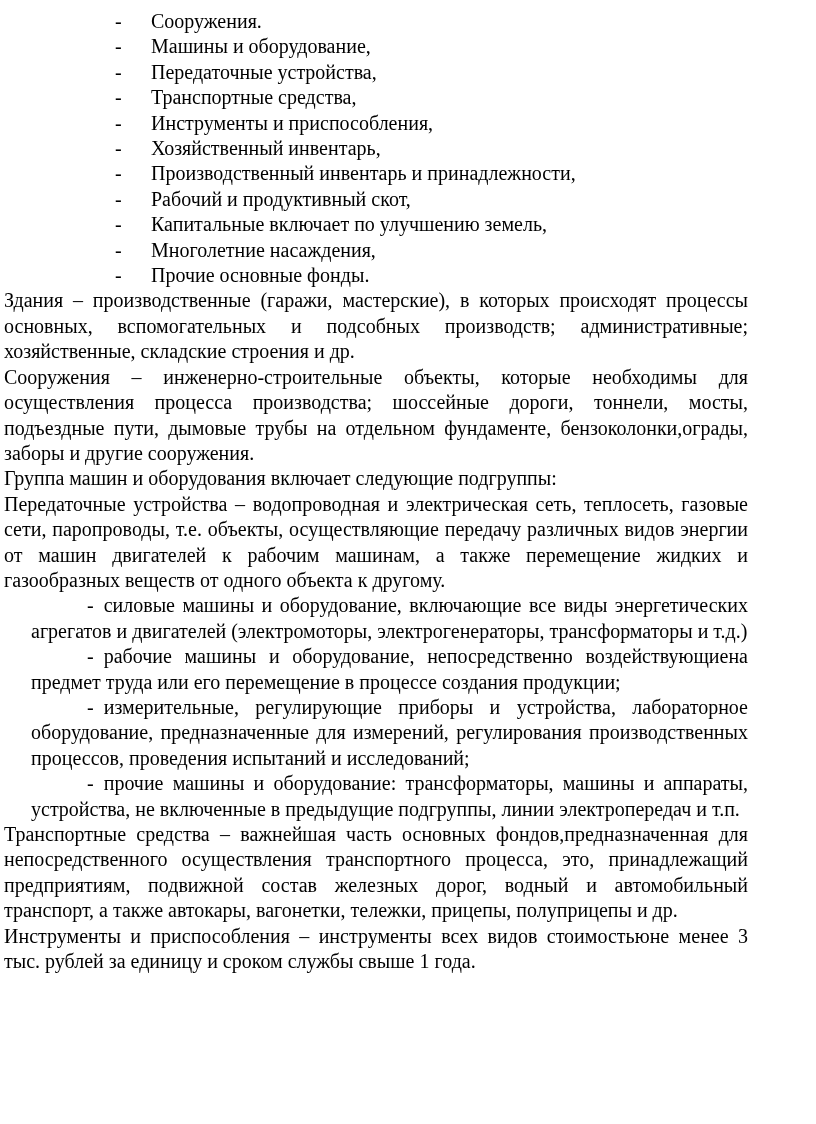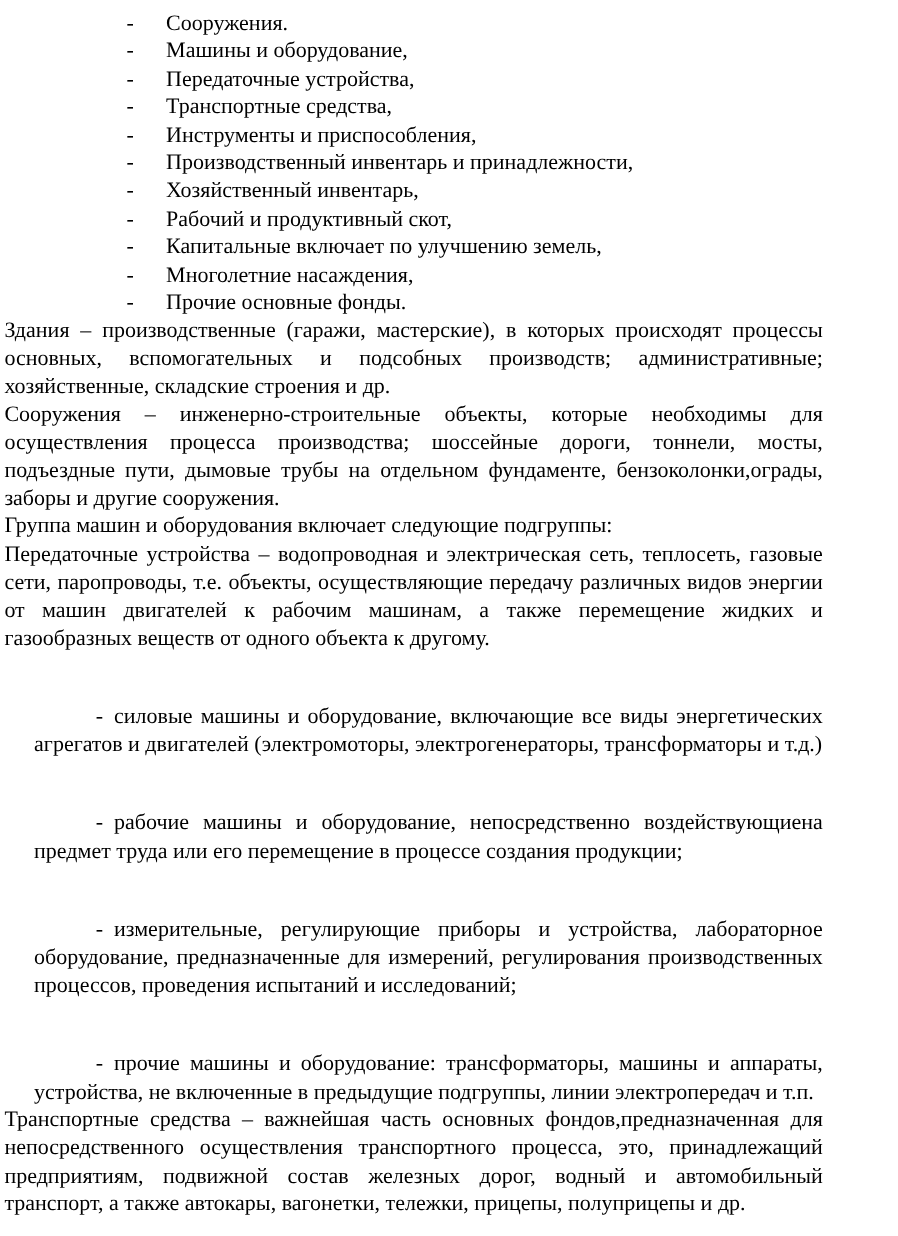--- a/index.html
+++ b/index.html
@@ -29,39 +29,38 @@
     width: 36px;
   }
   .para {
     text-align: justify;
   }
   .para b { font-weight: normal; }
   .subitem {
     text-align: justify;
     padding-left: 27px;
     text-indent: 56px;
-    margin-top: 46px;
   }
   .subitem .dash2 {
     margin-right: 10px;
   }
 </style>
 </head>
 <body>
 
 <div class="page">
 
   <ul class="asset-list">
     <li class="asset-item"><span class="dash">-</span><span>Сооружения.</span></li>
     <li class="asset-item"><span class="dash">-</span><span>Машины и оборудование,</span></li>
     <li class="asset-item"><span class="dash">-</span><span>Передаточные устройства,</span></li>
     <li class="asset-item"><span class="dash">-</span><span>Транспортные средства,</span></li>
     <li class="asset-item"><span class="dash">-</span><span>Инструменты и приспособления,</span></li>
+    <li class="asset-item"><span class="dash">-</span><span>Хозяйственный инвентарь,</span></li>
     <li class="asset-item"><span class="dash">-</span><span>Производственный инвентарь и принадлежности,</span></li>
-    <li class="asset-item"><span class="dash">-</span><span>Хозяйственный инвентарь,</span></li>
     <li class="asset-item"><span class="dash">-</span><span>Рабочий и продуктивный скот,</span></li>
     <li class="asset-item"><span class="dash">-</span><span>Капитальные включает по улучшению земель,</span></li>
     <li class="asset-item"><span class="dash">-</span><span>Многолетние насаждения,</span></li>
     <li class="asset-item"><span class="dash">-</span><span>Прочие основные фонды.</span></li>
   </ul>
 
   <p class="para"><b>Здания</b><span> – производственные (гаражи, мастерские), в которых происходят процессы основных, вспомогательных и подсобных производств; административные; хозяйственные, складские строения и др.</span></p>
 
   <p class="para"><b>Сооружения</b><span> – инженерно-строительные объекты, которые необходимы для осуществления процесса производства; шоссейные дороги, тоннели, мосты, подъездные пути, дымовые трубы на отдельном фундаменте, бензоколонки,ограды, заборы и другие сооружения.</span></p>
 
@@ -69,14 +68,15 @@
 
   <p class="para"><b>Передаточные устройства</b><span> – водопроводная и электрическая сеть, теплосеть, газовые сети, паропроводы, т.е. объекты, осуществляющие передачу различных видов энергии от машин двигателей к рабочим машинам, а также перемещение жидких и газообразных веществ от одного объекта к другому.</span></p>
 
   <p class="subitem"><span class="dash2">-</span><span>силовые машины и оборудование, включающие все виды энергетических агрегатов и двигателей (электромоторы, электрогенераторы, трансформаторы и т.д.)</span></p>
   <p class="subitem"><span class="dash2">-</span><span>рабочие машины и оборудование, непосредственно воздействующиена предмет труда или его перемещение в процессе создания продукции;</span></p>
   <p class="subitem"><span class="dash2">-</span><span>измерительные, регулирующие приборы и устройства, лабораторное оборудование, предназначенные для измерений, регулирования производственных процессов, проведения испытаний и исследований;</span></p>
   <p class="subitem"><span class="dash2">-</span><span>прочие машины и оборудование: трансформаторы, машины и аппараты, устройства, не включенные в предыдущие подгруппы, линии электропередач и т.п.</span></p>
 
   <p class="para"><b>Транспортные средства</b><span> – важнейшая часть основных фондов,предназначенная для непосредственного осуществления транспортного процесса, это, принадлежащий предприятиям, подвижной состав железных дорог, водный и автомобильный транспорт, а также автокары, вагонетки, тележки, прицепы, полуприцепы и др.</span></p>
 
+  <p class="para"><b>Инструменты и приспособления</b><span> – инструменты всех видов стоимостьюне менее 3 тыс. рублей за единицу и сроком службы свыше 1 года.</span></p>
 
 </div>
 
 </body></html>

